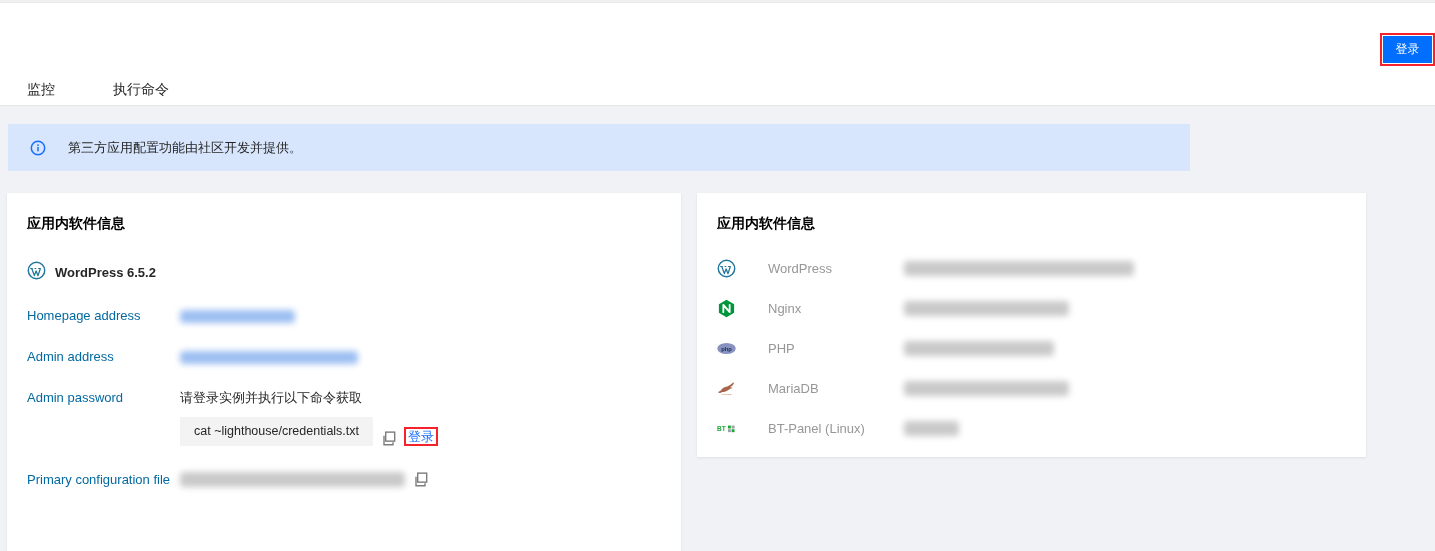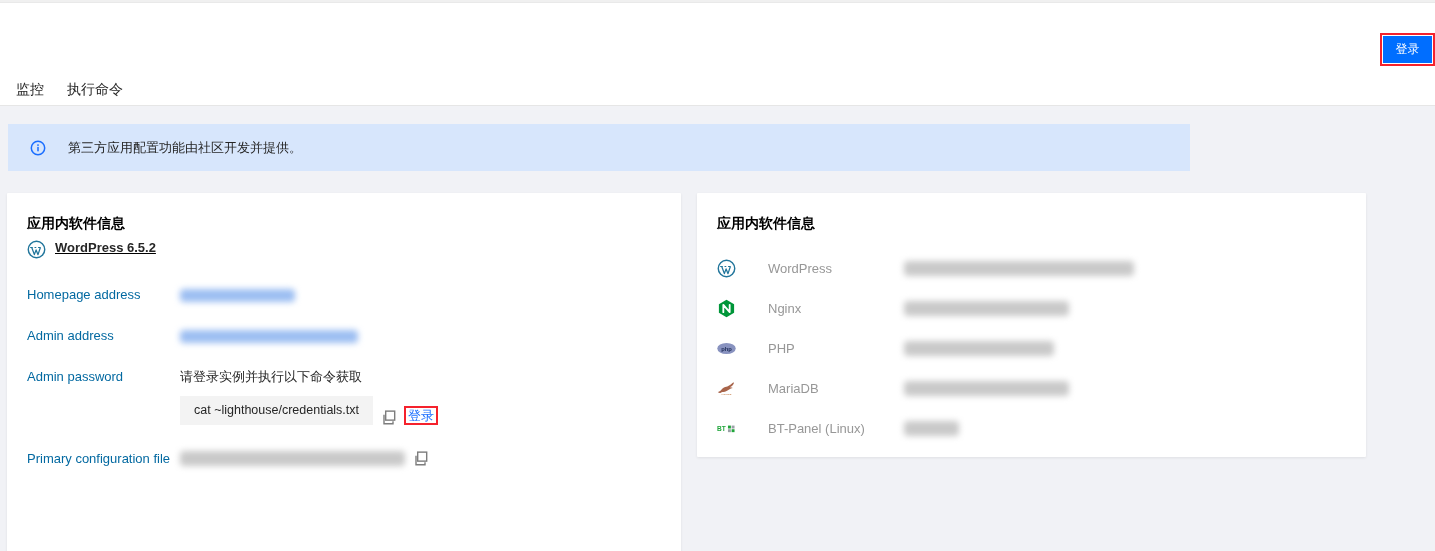--- a/index.html
+++ b/index.html
@@ -7,38 +7,38 @@
   body { font-family:"Liberation Sans","DejaVu Sans",sans-serif; background:#ffffff; }
   .screen { position:relative; width:1435px; height:551px; overflow:hidden; background:#ffffff; }
 
   .top-strip { position:absolute; top:0; left:0; width:100%; height:3px; background:#f0f0f0; border-bottom:1px solid #e9e9e9; }
 
   
   .login-annotation { position:absolute; top:33px; right:0; width:55px; height:33px; border:2px solid #f5222d; display:flex; }
   .login-btn { flex:1; margin:1px; background:#006eff; color:#ffffff; border:none; font-size:12px; font-family:inherit; cursor:pointer; }
 
   
-  .tabs { position:absolute; top:80px; left:16px; display:flex; gap:23px; }
+  .tabs { position:absolute; top:80px; left:27px; display:flex; gap:58px; }
   .tab { font-size:14px; color:#262626; cursor:pointer; line-height:18px; }
   .tab-divider { position:absolute; top:105px; left:0; width:100%; height:1px; background:#e6e6e6; }
 
   
   .content { position:absolute; top:106px; left:0; right:0; bottom:0; background:#f1f2f6; }
 
   .banner { position:absolute; top:18px; left:8px; width:1182px; height:47px; background:#d7e6fc; display:flex; align-items:center; padding-left:22px; }
   .info-icon { width:16px; height:16px; display:inline-flex; }
   .banner-text { font-size:13px; color:#262626; margin-left:22px; }
 
   .card { position:absolute; background:#ffffff; box-shadow:0 1px 3px rgba(0,0,0,0.08); border-radius:1px; }
   .left-card { left:7px; top:87px; width:674px; height:400px; padding:22px 20px; }
   .right-card { left:697px; top:87px; width:669px; height:264px; padding:22px 20px; }
 
   .card-title { font-size:14px; font-weight:bold; color:#000000; }
 
-  .app-row { display:flex; align-items:flex-start; margin-top:7px;text-decoration:underline; }
+  .app-row { display:flex; align-items:flex-end; margin-top:28px; }
   .app-icon { width:19px; height:19px; display:inline-flex; }
   .app-name { font-size:13px; font-weight:bold; color:#262626; margin-left:9px; }
 
   .fields { margin-top:28px; }
   .field-row { display:flex; margin-bottom:26px; }
   .field-label { width:153px; flex:none; font-size:13px; color:#0369a1; line-height:15px; }
   .field-value { font-size:13px; color:#262626; line-height:15px; }
 
   .blur-blk { display:inline-block; vertical-align:middle; border-radius:4px; filter:blur(3px); }
   .blur-link { height:13px; background:#9cbef2; }

